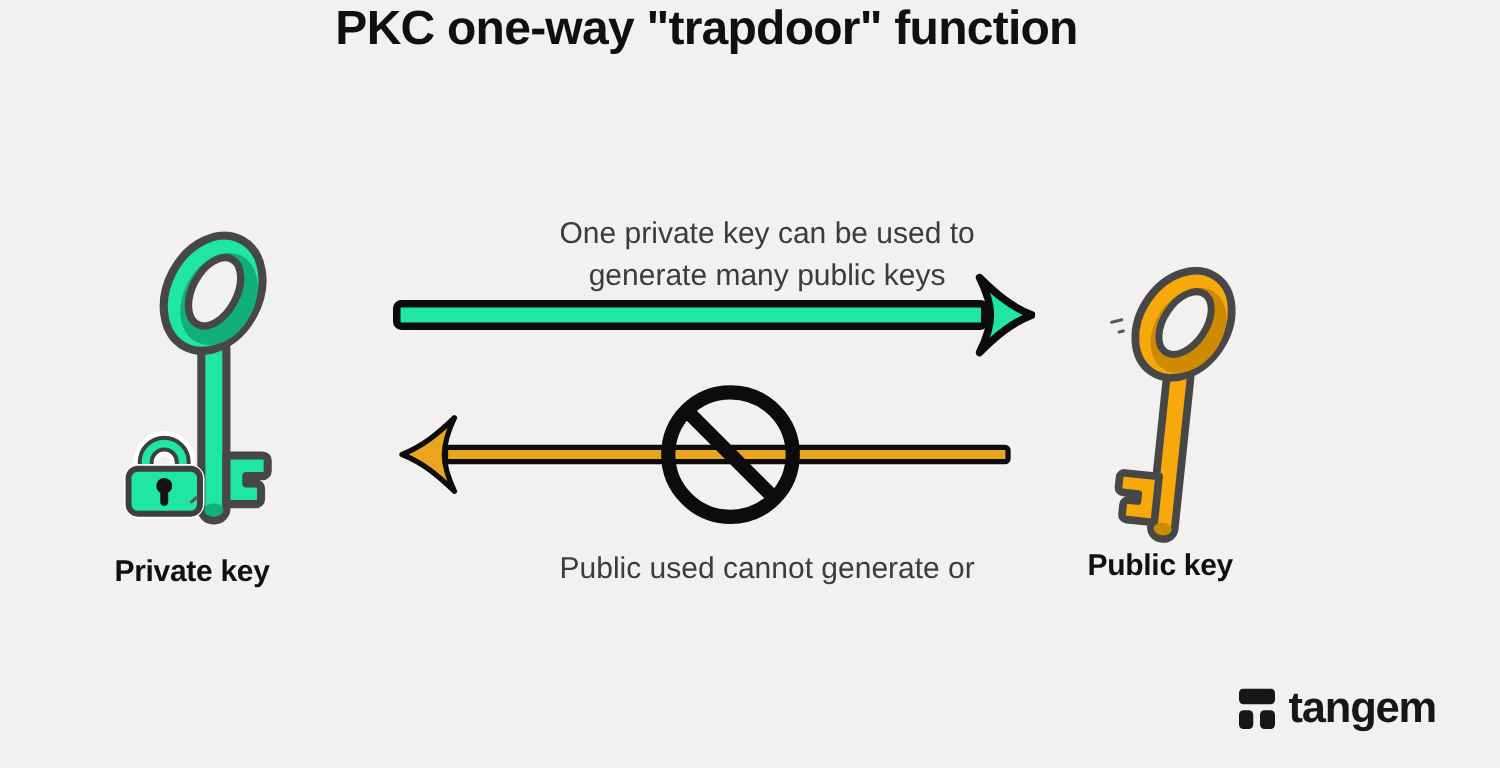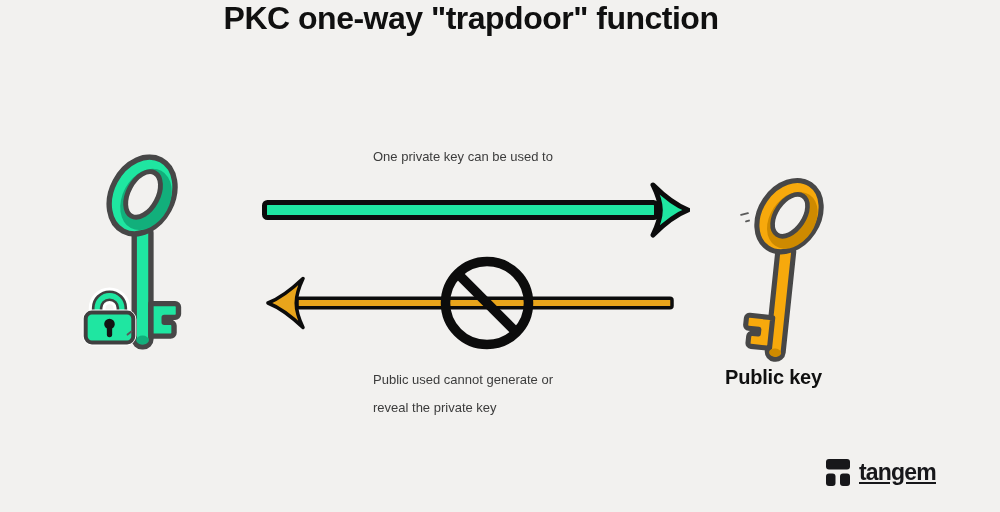--- a/index.html
+++ b/index.html
@@ -13,22 +13,23 @@
     position:relative;width:1000px;height:512px;overflow:hidden;
     background:var(--background,#F2F1EF);
     font-family:"Liberation Sans",sans-serif;
   }
   .title{
     position:absolute;left:0;top:42;width:942px;margin:0;
     text-align:center;font-size:32px;font-weight:800;letter-spacing:-.5px;
     color:var(--ink,#101010);
   }
   .caption{
-    position:absolute;left:373px;font-size:13px;line-height:27.5px;
+    position:absolute;left:373px;font-size:20px;line-height:27.5px;
     color:var(--text,#3C3C3C);
+    text-align:center;
   }
   .caption span{display:block;}
   .caption.top{top:143px;}
   .caption.bottom{top:366px;}
   .arrow-green{position:absolute;left:262px;top:182px;}
   .arrow-orange{position:absolute;left:266px;top:255px;}
   .ag-fill{fill:var(--green,#1FE6A1);stroke:var(--arrow-outline,#0C0C0C);stroke-width:5px;stroke-linejoin:round;}
   .ao-fill{fill:var(--orange-arrow,#E9A51B);stroke:var(--arrow-outline,#0C0C0C);stroke-width:3.5px;stroke-linejoin:round;}
   .no-stroke{fill:none;stroke:var(--arrow-outline,#0C0C0C);stroke-width:9.5px;}
   .key{position:absolute;}
@@ -51,23 +52,22 @@
   .key-label.private{left:58px;top:370px;width:140px;}
   .key-label.public{left:706px;top:366px;width:135px;}
   .dash{position:absolute;background:#5A5A5A;border-radius:2px;height:2px;}
   .dash.a{left:126px;top:332px;width:7px;transform:rotate(-40deg);}
   .dash.b{left:740px;top:213px;width:9px;transform:rotate(-14deg);}
   .dash.c{left:745px;top:220px;width:5px;transform:rotate(-14deg);}
   .brand{position:absolute;left:826px;top:456px;display:flex;align-items:center;height:32px;}
   .brand-icon{display:block;}
   .brand-icon rect{fill:var(--brand-ink,#17171A);}
   .brand-word{
-    margin-left:9px;font-size:23px;font-weight:700;letter-spacing:-.8px;
+    margin-left:9px;font-size:29px;font-weight:700;letter-spacing:-.8px;
     color:var(--brand-ink,#17171A);
-    text-decoration:underline;
   }
   .hidden-defs{position:absolute;width:0;height:0;overflow:hidden;}
 </style>
 </head>
 <body>
 
 <svg class="hidden-defs" aria-hidden="true">
   <defs>
     <symbol id="key-right" viewBox="0 0 120 200">
       <rect class="k-main" x="47" y="72" width="17" height="124" rx="8"></rect>
@@ -87,55 +87,56 @@
     </symbol>
   </defs>
 </svg>
 
 <div class="canvas">
 
   <h1 class="title">PKC one-way "trapdoor" function</h1>
 
   <div class="caption top">
     <span>One private key can be used to</span>
+    <span>generate many public keys</span>
   </div>
 
   <svg class="arrow-green" width="428" height="56" viewBox="0 0 428 56">
     <rect class="ag-fill" x="2.5" y="20.5" width="392" height="15" rx="3"></rect>
     <path class="ag-fill" d="M391 3 C402 14 412 22.5 426 28 C412 33.5 402 42 391 53 C396 43 398.3 35 398.3 28 C398.3 21 396 13 391 3 Z"></path>
   </svg>
 
   <svg class="arrow-orange" width="410" height="96" viewBox="0 0 410 96">
     <rect class="ao-fill" x="31" y="43.2" width="375" height="9.6" rx="2"></rect>
     <path class="ao-fill" d="M37 23.5 C26 34 16 42.5 2 48 C16 53.5 26 62 37 72.5 C32.5 63 30.2 55 30.2 48 C30.2 41 32.5 33 37 23.5 Z"></path>
     <g>
       <circle class="no-stroke" cx="221" cy="48" r="41.5"></circle>
       <line class="no-stroke" x1="191.7" y1="18.7" x2="250.3" y2="77.3"></line>
     </g>
   </svg>
 
   <div class="caption bottom">
     <span>Public used cannot generate or</span>
-    <span>reveal the private key</span>
   </div>
 
   <svg class="key private" width="118" height="197" viewBox="0 0 120 200">
     <use href="#key-right"></use>
   </svg>
 
   <svg class="lock" width="57" height="67" viewBox="0 0 64 76">
     <path class="lk-halo" stroke-width="19" d="M18 42 v-9 a14 14 0 0 1 28 0 v9"></path>
     <path class="lk-outline" stroke-width="12" d="M18 42 v-9 a14 14 0 0 1 28 0 v9"></path>
     <path class="lk-green" stroke-width="6" d="M18 42 v-9 a14 14 0 0 1 28 0 v9"></path>
     <rect class="lk-body-halo" x="5" y="38" width="54" height="34" rx="8"></rect>
     <rect class="lk-body" x="5" y="38" width="54" height="34" rx="7"></rect>
     <circle class="lk-keyhole" cx="32" cy="51" r="6"></circle>
     <rect class="lk-keyhole" x="29" y="54" width="6" height="12" rx="3"></rect>
   </svg>
 
+  <div class="key-label private">Private key</div>
 
   <svg class="key public" width="112" height="187" viewBox="0 0 120 200">
     <use href="#key-left"></use>
   </svg>
 
   <div class="key-label public">Public key</div>
 
   <span class="dash a"></span>
   <span class="dash b"></span>
   <span class="dash c"></span>

